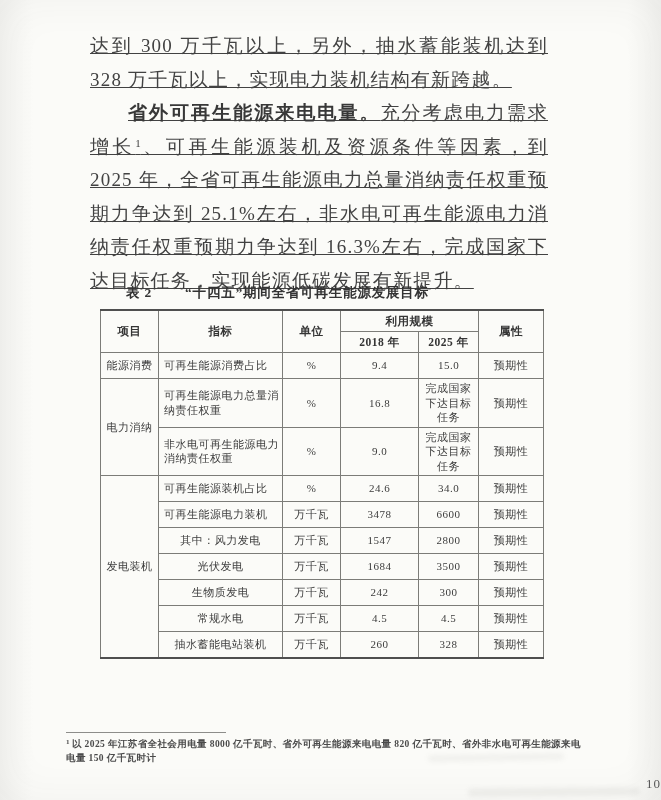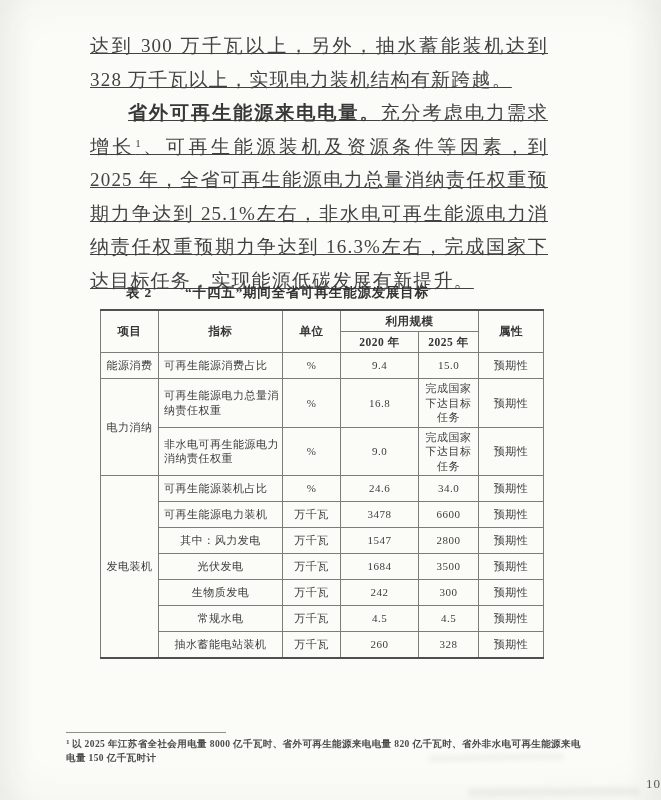--- a/index.html
+++ b/index.html
@@ -85,21 +85,21 @@
       </colgroup>
       <tbody>
       <tr class="hdr">
         <td rowspan="2">项目</td>
         <td rowspan="2">指标</td>
         <td rowspan="2">单位</td>
         <td colspan="2">利用规模</td>
         <td rowspan="2">属性</td>
       </tr>
       <tr class="hdr">
-        <td>2020 年</td>
+        <td>2018 年</td>
         <td>2025 年</td>
       </tr>
 
       <tr>
         <td>能源消费</td>
         <td class="al">可再生能源消费占比</td>
         <td>%</td>
         <td>9.4</td>
         <td>15.0</td>
         <td>预期性</td>

